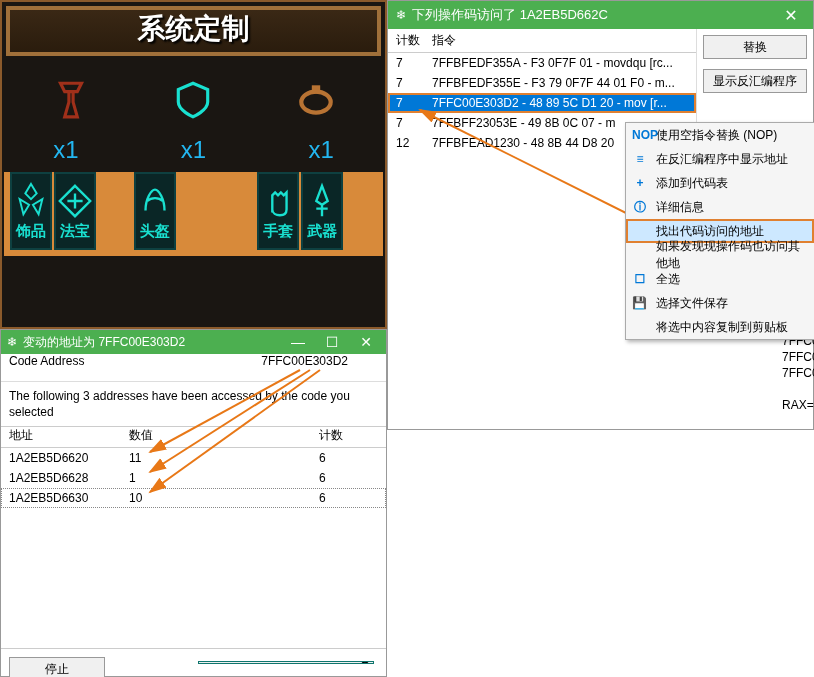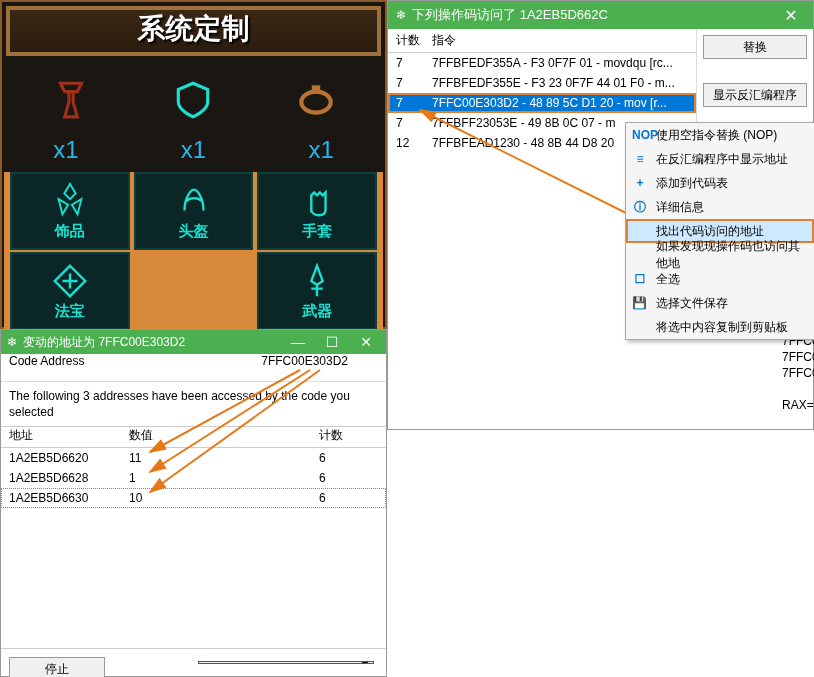--- a/index.html
+++ b/index.html
@@ -8,40 +8,40 @@
 
 .game{position:absolute;left:0;top:0;width:387px;height:329px;background:#1a1612;border:2px solid #8b5a2b}
 .game-header{height:50px;background:linear-gradient(#3a2815,#2a1c0d);border:4px solid #a0703a;margin:4px;display:flex;align-items:flex-start;justify-content:center;position:relative}
 .game-title{color:#fff;font-size:28px;font-weight:bold;text-shadow:2px 2px 2px #000}
 .item-row{display:flex;justify-content:space-around;padding:10px 8px 0}
 .item-pic{width:60px;height:60px;display:flex;align-items:center;justify-content:center}
 .item-pic svg{width:42px;height:42px}
 .x1-row{display:flex;justify-content:space-around;padding:6px 0 8px}
 .x1{color:#23b6f0;font-size:24px;font-weight:normal}
 .slot-grid{display:flex;gap:4px;padding:0 6px 6px;background:#d88a3a;margin:0 2px}
-.slot-col{flex:1;display:flex;flex-direction:column;gap:2px}
+.slot-col{flex:1;display:flex;gap:2px}
 .slot{background:#0a2626;border:2px solid #0e4040;height:78px;display:flex;flex-direction:column;align-items:center;justify-content:center;gap:2px}
 .slot svg{width:38px;height:38px}
 .slot-lbl{color:#19e0d0;font-size:15px;font-weight:bold}
 
 
 .opwin{position:absolute;left:387px;top:0;width:427px;height:430px;background:#fff;border:1px solid #999}
 .opwin-title{height:28px;background:#4caf50;color:#fff;display:flex;align-items:center;padding:0 8px;gap:6px}
 .opwin-title .t{flex:1;font-size:13px}
 .closex{width:28px;text-align:center;font-size:16px;cursor:pointer}
 .op-body{display:flex;height:148px}
 .op-list{flex:1;border-right:1px solid #ddd;overflow:hidden}
 .op-head{display:flex;border-bottom:1px solid #ccc;background:#fff;height:24px;align-items:center}
 .op-head .c1{width:40px;padding-left:8px}
 .op-head .c2{flex:1;padding-left:4px}
 .op-row{display:flex;height:20px;align-items:center;padding:1px 0}
 .op-row .c1{width:40px;padding-left:8px}
 .op-row .c2{flex:1;padding-left:4px;white-space:nowrap;overflow:hidden;text-overflow:ellipsis}
 .op-row.sel{background:#0078d7;color:#fff;outline:2px solid #e08030;outline-offset:-2px}
-.op-side{width:116px;padding:6px;display:flex;flex-direction:column;gap:24px}
+.op-side{width:116px;padding:6px;display:flex;flex-direction:column;gap:10px}
 .btn{height:24px;border:1px solid #999;background:#f0f0f0;cursor:pointer;display:flex;align-items:center;justify-content:center}
 .ctxmenu{position:absolute;left:625px;top:122px;width:190px;background:#f5f5f5;border:1px solid #aaa;box-shadow:2px 2px 4px rgba(0,0,0,.3);z-index:30}
 .ctxitem{height:24px;display:flex;align-items:center;padding:0 8px 0 30px;position:relative;cursor:pointer}
 .ctxitem.hl{background:#cde8ff;outline:2px solid #e08030;outline-offset:-2px}
 .ctxicon{position:absolute;left:6px;width:16px;text-align:center;color:#0078d7;font-weight:bold}
 .asm{position:absolute;left:390px;top:280px;width:420px;font-family:Consolas,monospace;line-height:16px;padding:4px;font-size:12px}
 .asm div{white-space:nowrap;overflow:hidden;text-overflow:ellipsis}
 
 
 .chwin{position:absolute;left:0px;top:329px;width:387px;height:348px;background:#fff;border:1px solid #999}
@@ -147,21 +147,21 @@
         <div class="c1">计数</div>
         <div class="c2">指令</div>
       </div>
       <div id="oprows">
           <div class="op-row">
             <div class="c1">7</div>
             <div class="c2">7FFBFEDF355A - F3 0F7F 01  - movdqu [rc...</div>
           </div>
           <div class="op-row">
             <div class="c1">7</div>
-            <div class="c2">7FFBFEDF355E - F3 23 0F7F 44 01 F0  - m...</div>
+            <div class="c2">7FFBFEDF355E - F3 79 0F7F 44 01 F0  - m...</div>
           </div>
           <div class="op-row sel">
             <div class="c1">7</div>
             <div class="c2">7FFC00E303D2 - 48 89 5C D1 20  - mov [r...</div>
           </div>
           <div class="op-row">
             <div class="c1">7</div>
             <div class="c2">7FFBFF23053E - 49 8B 0C 07  - m</div>
           </div>
           <div class="op-row">

